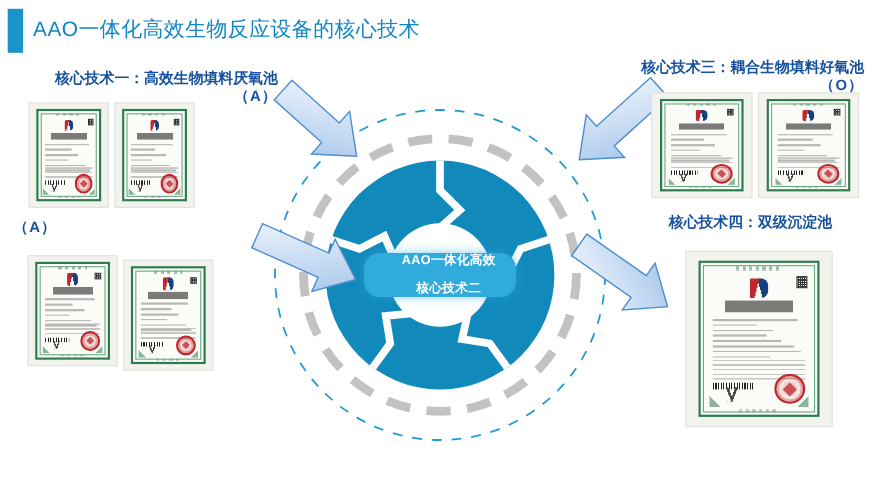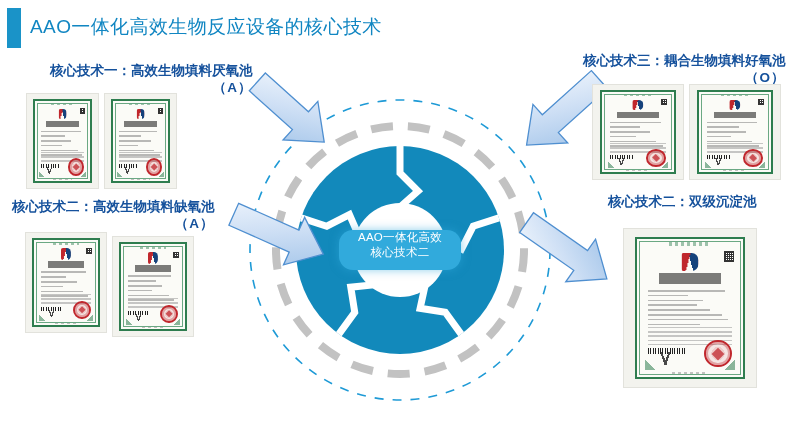--- a/index.html
+++ b/index.html
@@ -137,24 +137,25 @@
   .cert .c2{right:8%;bottom:5%;background:linear-gradient(-45deg,#2e7d4f 0 35%,transparent 35%);opacity:.55;}
 
   
   #wheel{position:absolute;left:245px;top:95px;width:310px;height:310px;}
   .center-label{
     position:absolute;left:50%;top:50%;
     transform:translate(-50%,-50%);
     width:122px;height:40px;
     background:#31aadc;
     border-radius:14px;
-    display:flex;flex-direction:column;align-items:center;justify-content:flex-start;
-    color:#ffffff;font-size:11.5px;font-weight:normal;line-height:15px;
+    display:flex;flex-direction:column;align-items:center;justify-content:space-between;
+    color:#ffffff;font-size:11.5px;font-weight:bold;line-height:15px;
     text-align:center;letter-spacing:.3px;
     box-shadow:0 0 10px rgba(49,170,220,.55);
+    padding-left:16px;
   }
 
   
   .arrow{position:absolute;}
 
   
   .footer{
     position:absolute;left:0;right:0;top:396px;
     text-align:center;
     font-size:14px;font-weight:bold;color:#1186c2;
@@ -295,21 +296,20 @@
         <div class="barcode"></div>
       <div class="sign"></div>
         <div class="seal"></div>
       <div class="corner c1"></div>
         <div class="corner c2"></div>
         <div class="botdeco"></div>
     </div>
   </div>
 
   <div class="heading" style="left:12px;top:198px;">
-    <span>核心技术二：高效生物填料缺氧池</span>
     <span class="sub">（A）</span>
   </div>
 
   <div class="cert" style="left:25px;top:232px;width:82px;height:101px;">
     <div class="frame">
         <div class="topdeco"></div>
         <div class="logo"></div>
         <div class="qr"></div>
       <div class="certtitle"></div>
       <div class="lines">
@@ -399,21 +399,21 @@
         <div class="barcode"></div>
       <div class="sign"></div>
         <div class="seal"></div>
       <div class="corner c1"></div>
         <div class="corner c2"></div>
         <div class="botdeco"></div>
     </div>
   </div>
 
   <div class="heading" style="left:608px;top:193px;">
-    <span>核心技术二：双级沉淀池</span>
+    <span>核心技术四：双级沉淀池</span>
     <span class="sub"></span>
   </div>
 
   <div class="cert" style="left:623px;top:228px;width:134px;height:160px;">
     <div class="frame">
         <div class="topdeco"></div>
         <div class="logo"></div>
         <div class="qr"></div>
       <div class="certtitle"></div>
       <div class="lines">

